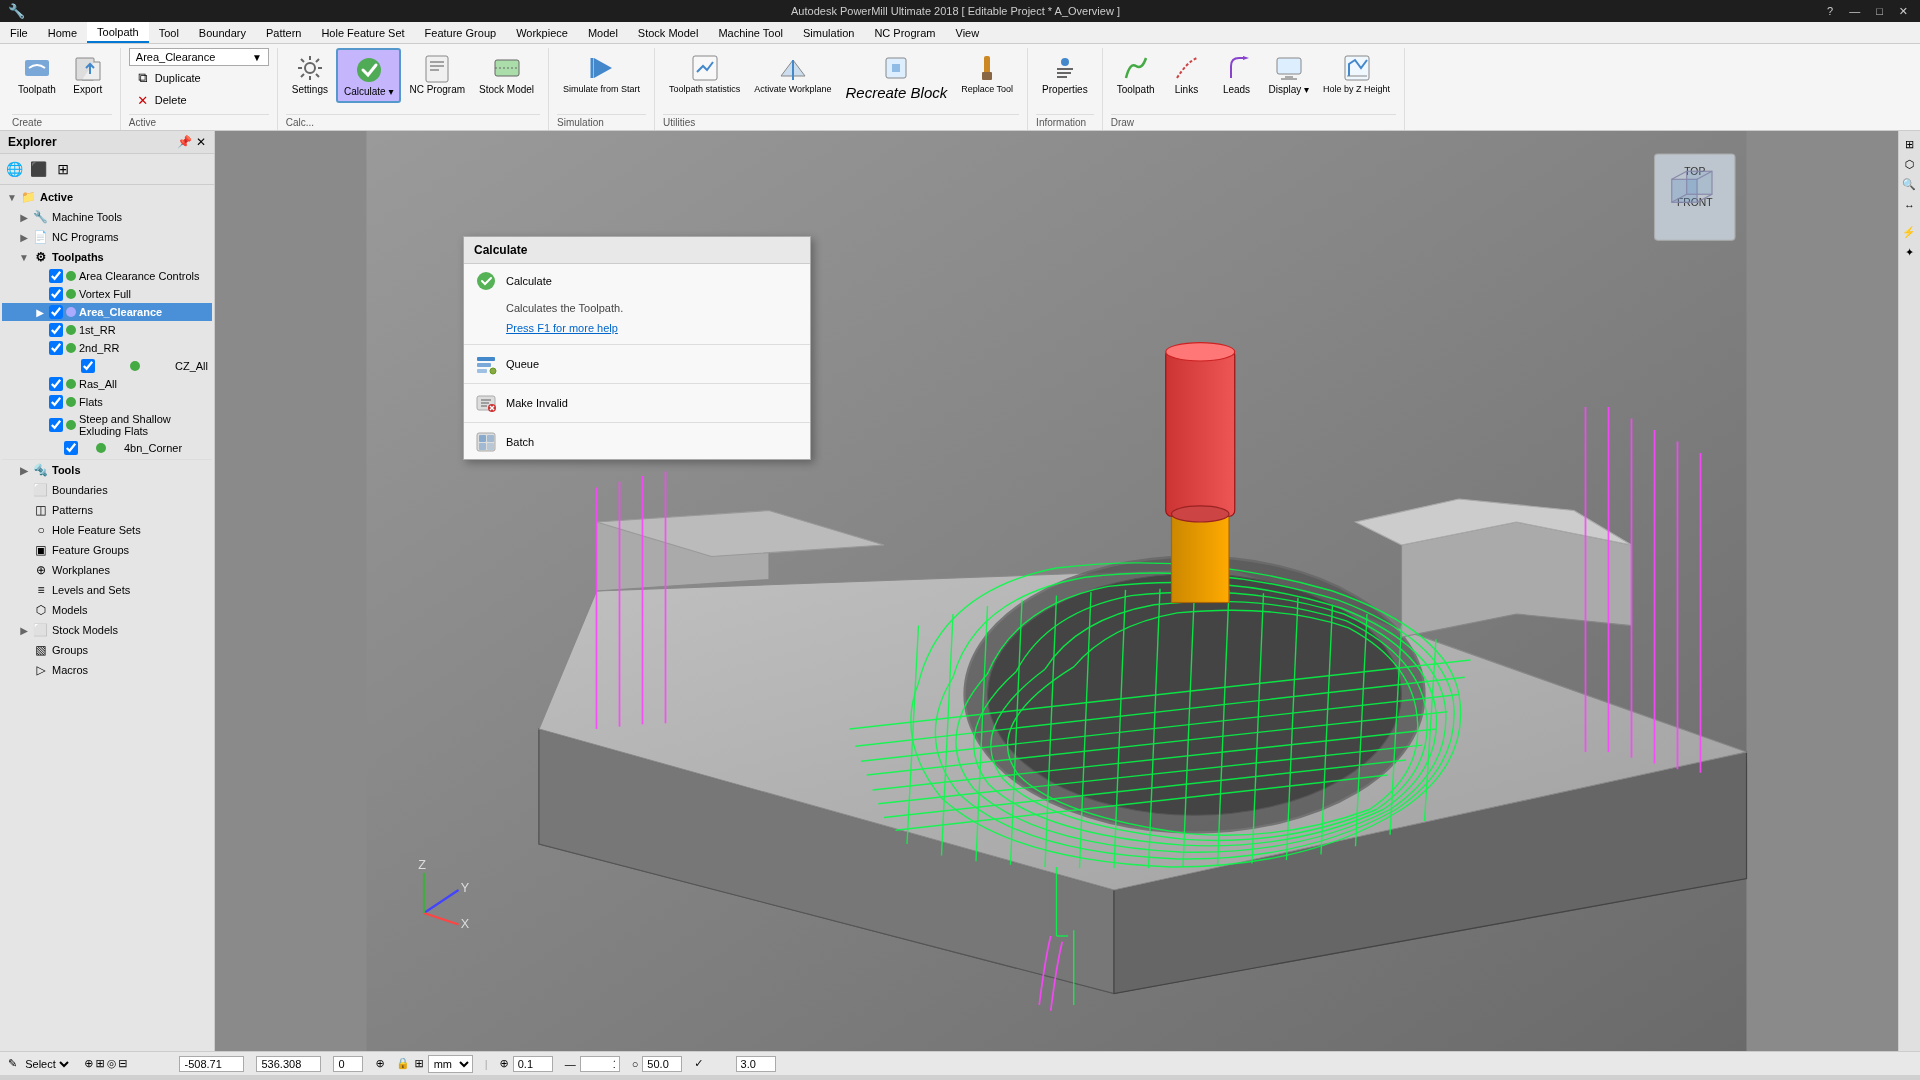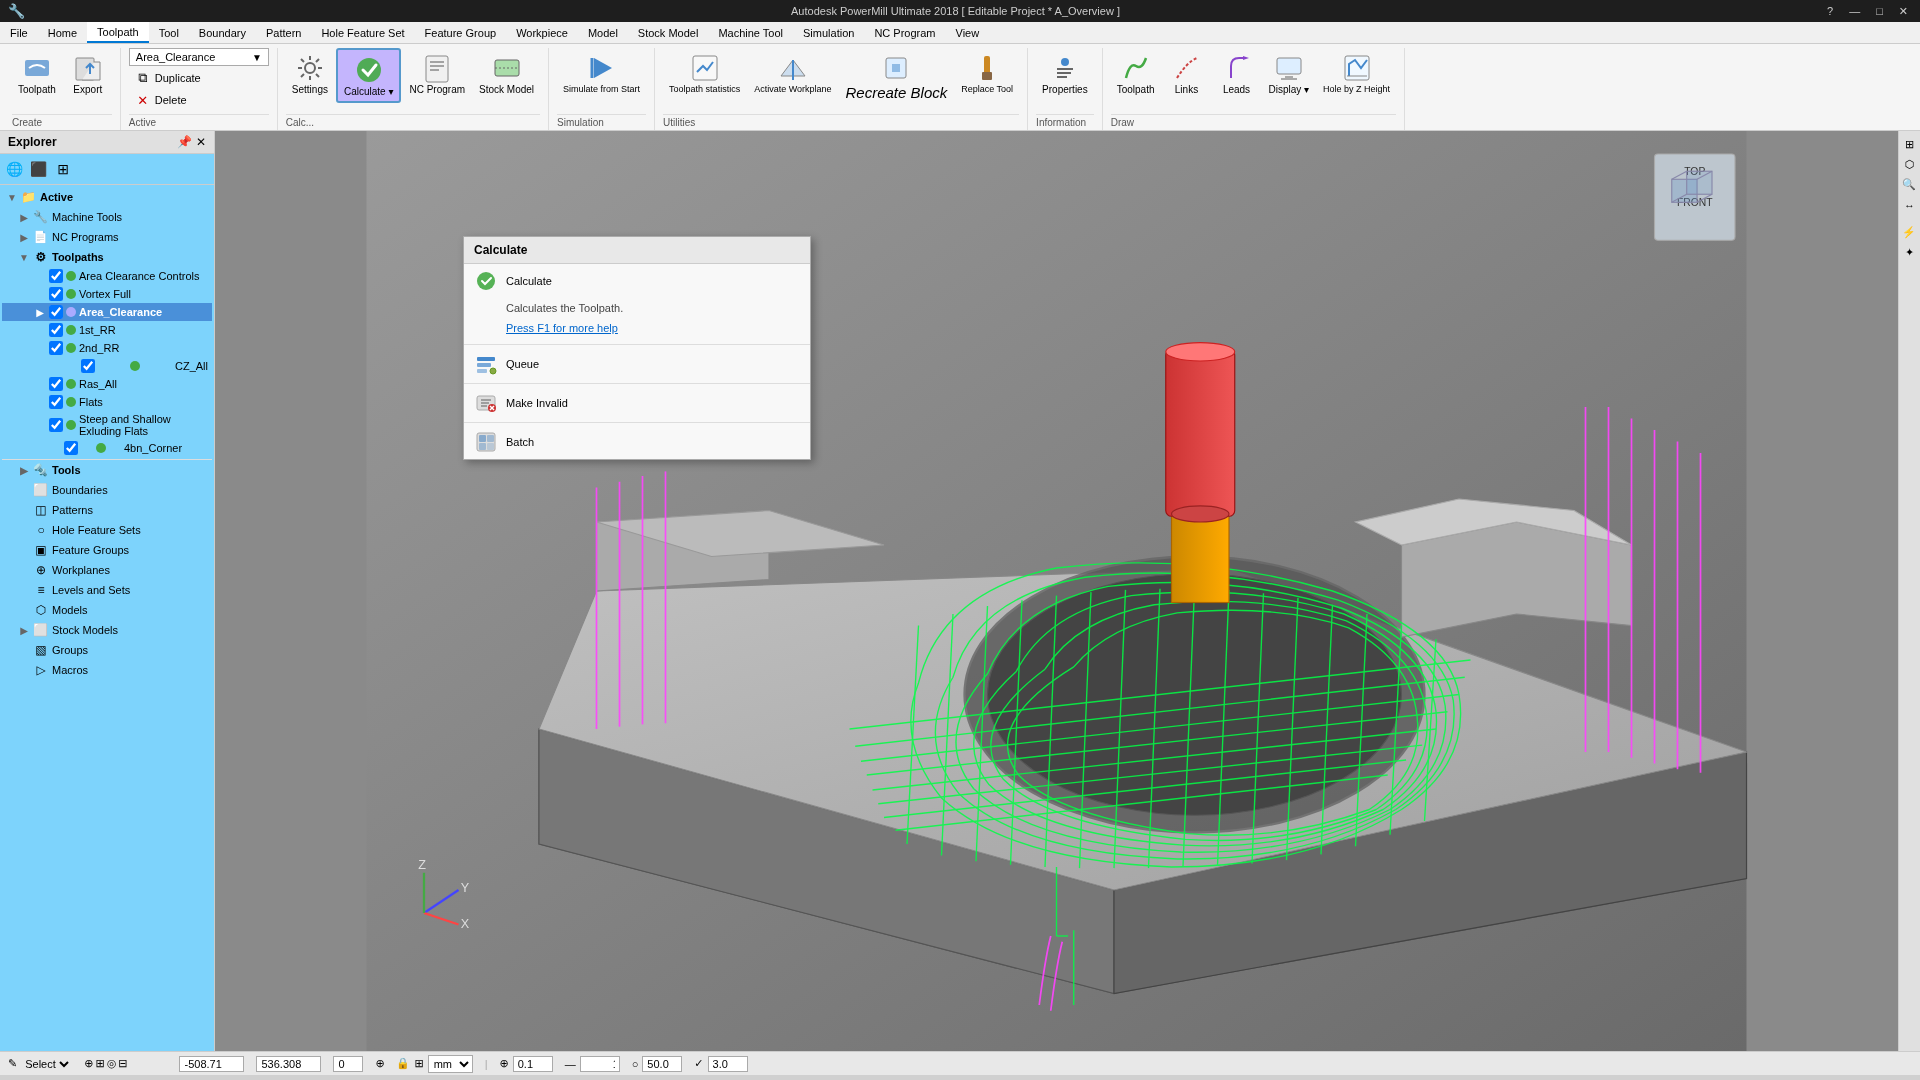--- a/index.html
+++ b/index.html
@@ -25,21 +25,21 @@
     .ribbon-btn { display: flex; flex-direction: column; align-items: center; justify-content: center; padding: 4px 6px; cursor: pointer; border-radius: 3px; min-width: 48px; font-size: 10px; text-align: center; }
     .ribbon-icon { width: 32px; height: 32px; display: flex; align-items: center; justify-content: center; font-size: 20px; }
     .ribbon-small-btn { display: flex; align-items: center; padding: 2px 6px; cursor: pointer; border-radius: 2px; font-size: 11px; gap: 4px; }
     .ribbon-small-icon { width: 16px; height: 16px; display: flex; align-items: center; justify-content: center; font-size: 13px; }
     .toolpath-dropdown { display: flex; align-items: center; gap: 4px; background: #fff; border: 1px solid #aaa; padding: 2px 6px; width: 140px; cursor: pointer; }
     
     
     #main { display: flex; height: calc(1080px - 22px - 22px - 92px - 24px); }
     
     
-    #explorer { width: 215px; background: #7dd3fc; border-right: 1px solid #ccc; display: flex; flex-direction: column; justify-content: flex-end; }
+    #explorer { width: 215px; background: #e5e5e5; border-right: 1px solid #ccc; display: flex; flex-direction: column; justify-content: flex-end; }
     #explorer-header { background: #e0e0e0; padding: 4px 8px; display: flex; justify-content: space-between; align-items: center; border-bottom: 1px solid #ccc; }
     #explorer-toolbar { display: flex; gap: 2px; padding: 4px; border-bottom: 1px solid #ccc; }
     .explorer-tool-btn { width: 22px; height: 22px; display: flex; align-items: center; justify-content: center; cursor: pointer; border-radius: 2px; font-size: 14px; }
     #explorer-tree { flex: 1; overflow-y: auto; padding: 2px; }
     .tree-item { display: flex; align-items: center; padding: 2px 4px; cursor: pointer; font-size: 11px; gap: 3px; }
     .tree-item.selected { background: #4a90d9; color: white; }
     .tree-expander { width: 12px; height: 12px; display: flex; align-items: center; justify-content: center; font-size: 10px; cursor: pointer; color: #666; }
     .tree-icon { width: 16px; height: 16px; display: flex; align-items: center; justify-content: center; font-size: 12px; }
     .tree-indent { width: 12px; flex-shrink: 0; }
     .tree-checkbox { width: 14px; height: 14px; flex-shrink: 0; }
@@ -765,15 +765,15 @@
     <input class="status-input" type="text" value="1.0" style="width: 40px; padding-left: 32px;">
   </div>
 
   <div class="status-field">
     <span>○</span>
     <input class="status-input" type="text" value="50.0" style="width: 40px;">
   </div>
 
   <div class="status-field">
     <span>✓</span>
-    <input class="status-input" type="text" value="3.0" style="width: 40px;">
+    <input class="status-input" type="text" value="3.0" style="width: 40px; margin-left: 28px;">
   </div>
 </div>
 
 </body></html>

